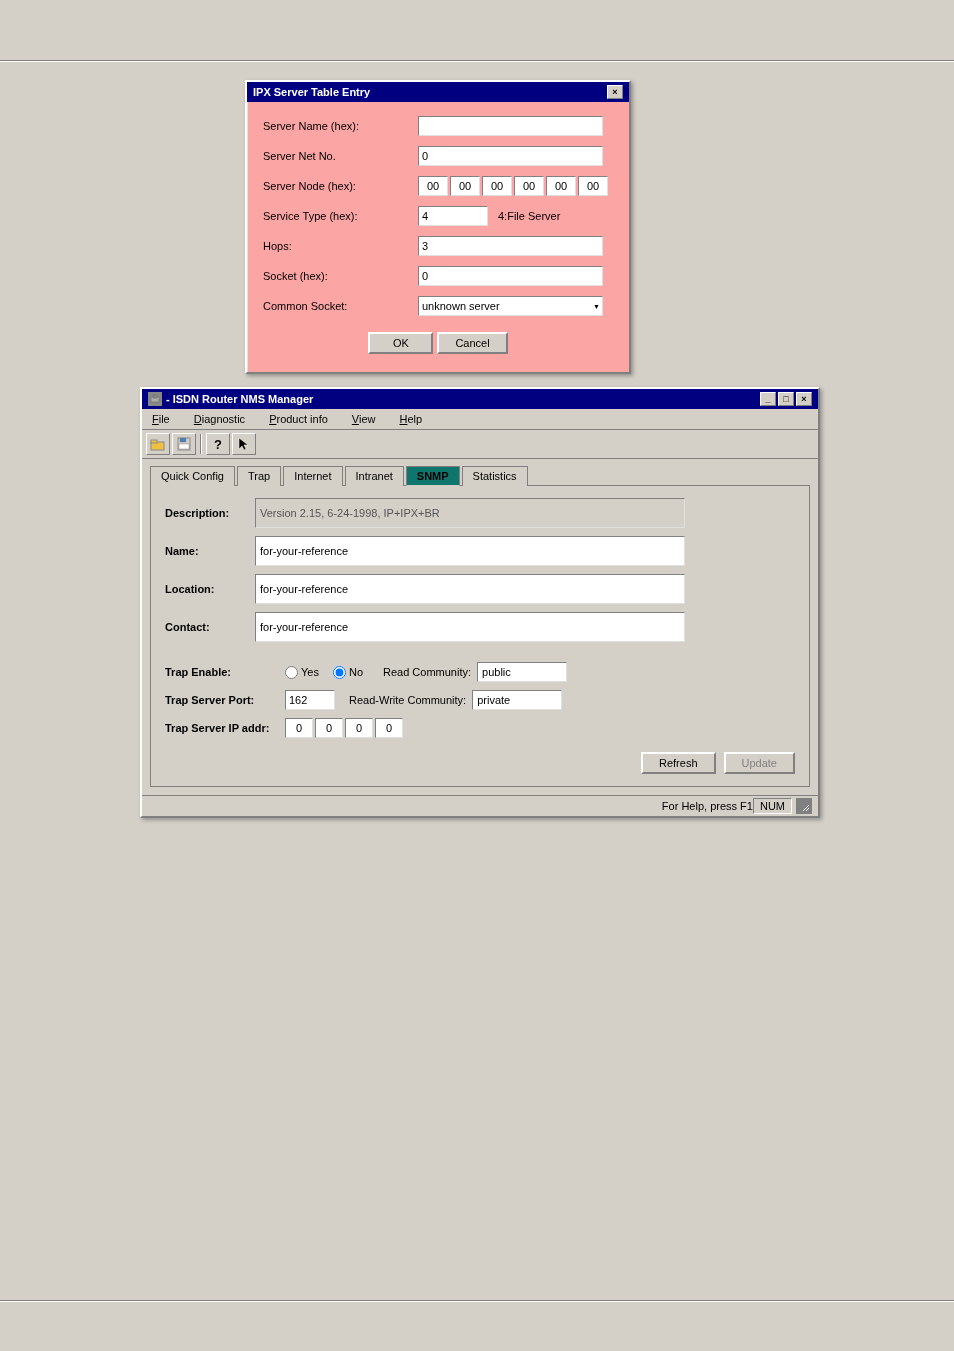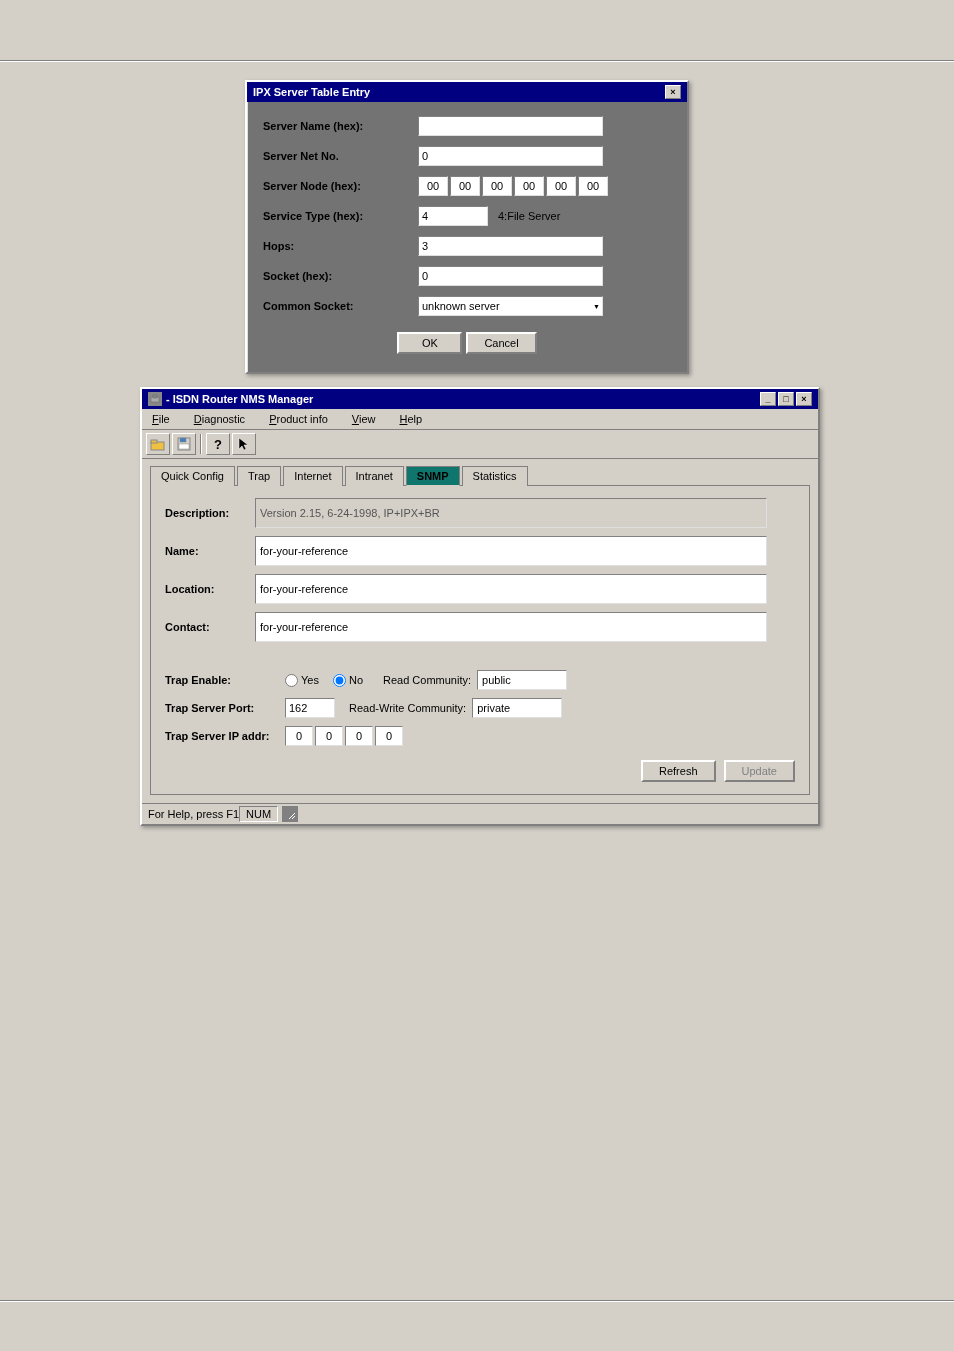--- a/index.html
+++ b/index.html
@@ -31,22 +31,22 @@
       border-bottom: 1px solid #fff;
       position: absolute;
       top: 1300px;
     }
 
     
     .dialog-ipx {
       position: absolute;
       top: 80px;
       left: 245px;
-      width: 444px;
-      background: #737373;
+      width: 386px;
+      background: #fca5a5;
       border: 2px solid;
       border-color: #ffffff #808080 #808080 #ffffff;
       box-shadow: inset 1px 1px 0 #dfdfdf, 2px 2px 4px rgba(0,0,0,0.3);
     }
 
     .dialog-titlebar {
       background: #000080;
       color: #fff;
       font-weight: bold;
       font-size: 11px;
@@ -75,21 +75,21 @@
       padding: 14px 16px 14px 16px;
     }
 
     .form-row {
       display: flex;
       align-items: center;
       margin-bottom: 10px;
     }
 
     .form-label {
-      font-weight: bold;
+      font-weight: normal;
       width: 155px;
       flex-shrink: 0;
       font-size: 11px;
     }
 
     .win-input {
       background: #fff;
       border: 1px solid;
       border-color: #808080 #dfdfdf #dfdfdf #808080;
       height: 20px;
@@ -322,21 +322,21 @@
     }
     .nms-input {
       background: #fff;
       border: 1px solid;
       border-color: #808080 #dfdfdf #dfdfdf #808080;
       height: 20px;
       padding: 14px 4px;
       font-family: 'MS Sans Serif', Arial, sans-serif;
       font-size: 11px;
       outline: none;
-      width: 512px;
+      width: 430px;
     }
     .nms-input-readonly {
       background: #d4d0c8;
       color: #555;
     }
     .trap-row {
       display: flex;
       align-items: center;
       margin-bottom: 8px;
     }
@@ -401,21 +401,21 @@
       margin-top: 14px;
     }
 
     
     .status-bar {
       background: #d4d0c8;
       border-top: 1px solid #808080;
       padding: 2px 6px;
       display: flex;
       align-items: center;
-      justify-content: flex-start;
+      justify-content: flex-end;
       font-size: 11px;
     }
     .status-panel {
       border: 1px solid;
       border-color: #808080 #fff #fff #808080;
       padding: 1px 6px;
       font-size: 11px;
     }
   </style>
 </head>
@@ -565,21 +565,21 @@
     <div class="nms-form-row">
       <span class="nms-label">Location:</span>
       <input class="nms-input" type="text" value="for-your-reference" style="">
     </div>
 
     <div class="nms-form-row">
       <span class="nms-label">Contact:</span>
       <input class="nms-input" type="text" value="for-your-reference" style="">
     </div>
 
-    <div class="trap-row" style="margin-top:28px;">
+    <div class="trap-row" style="margin-top:20px;">
       <span class="trap-label">Trap Enable:</span>
       <div class="radio-group">
         <div class="radio-item">
           <input type="radio" name="trap" id="trap-yes" style="">
           <label for="trap-yes">Yes</label>
         </div>
         <div class="radio-item">
           <input type="radio" name="trap" id="trap-no" checked="" style="">
           <label for="trap-no">No</label>
         </div>

